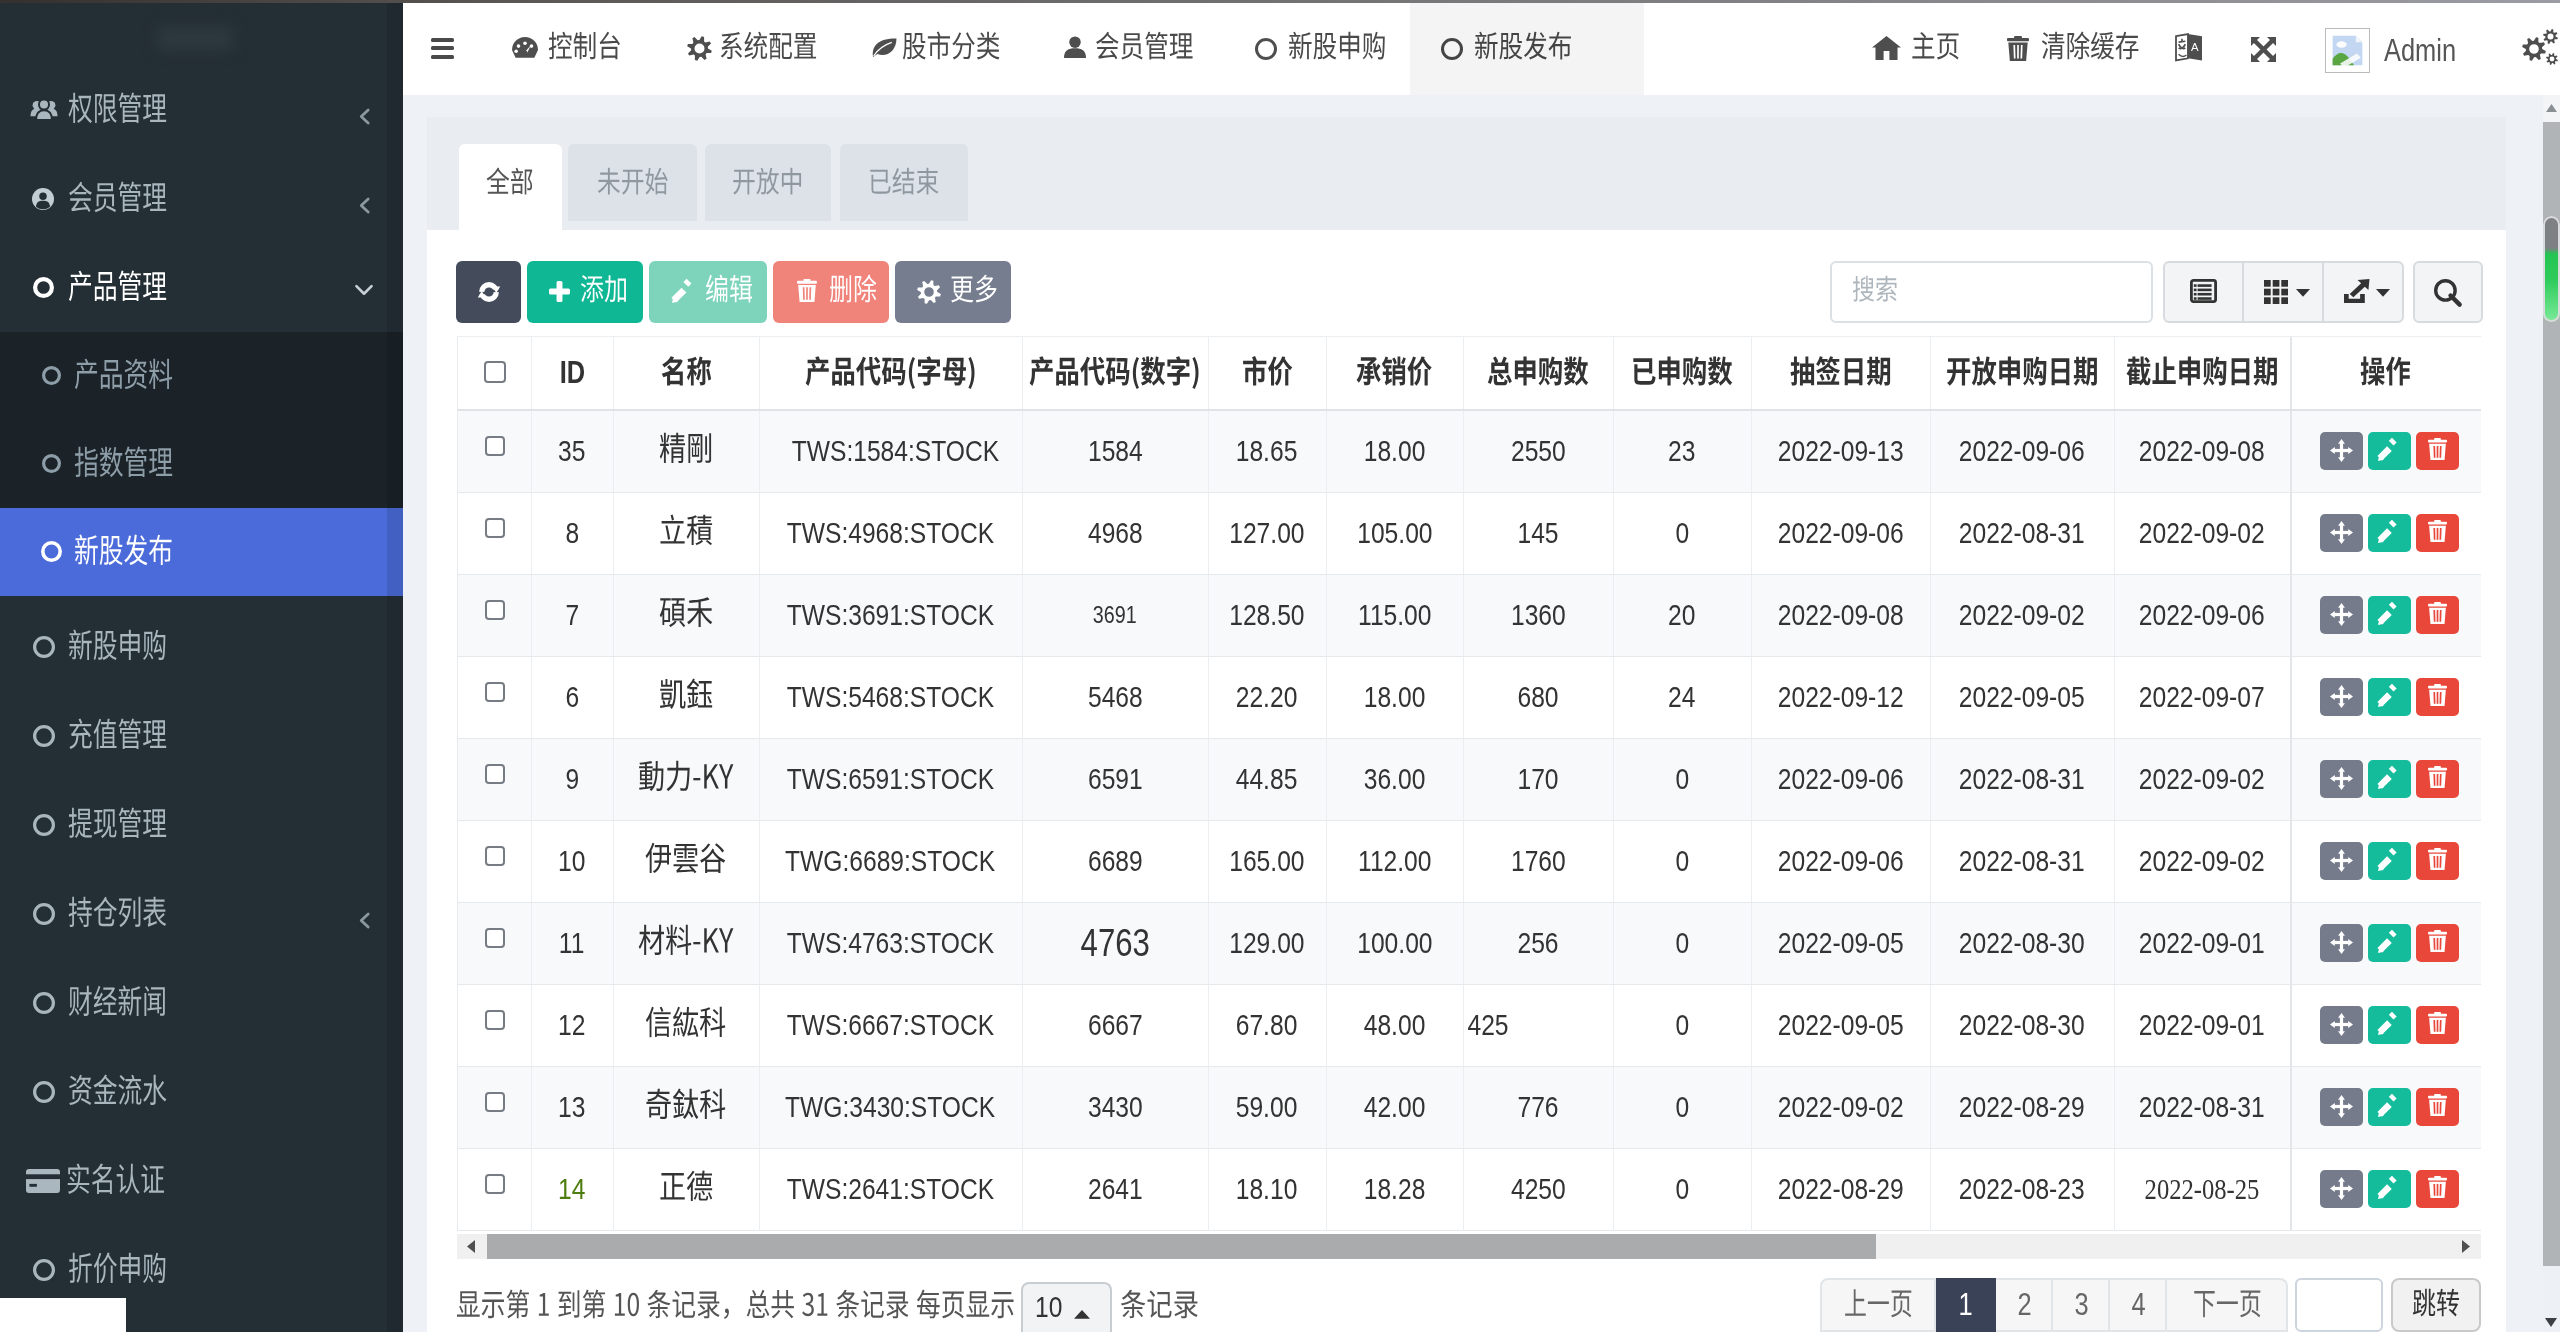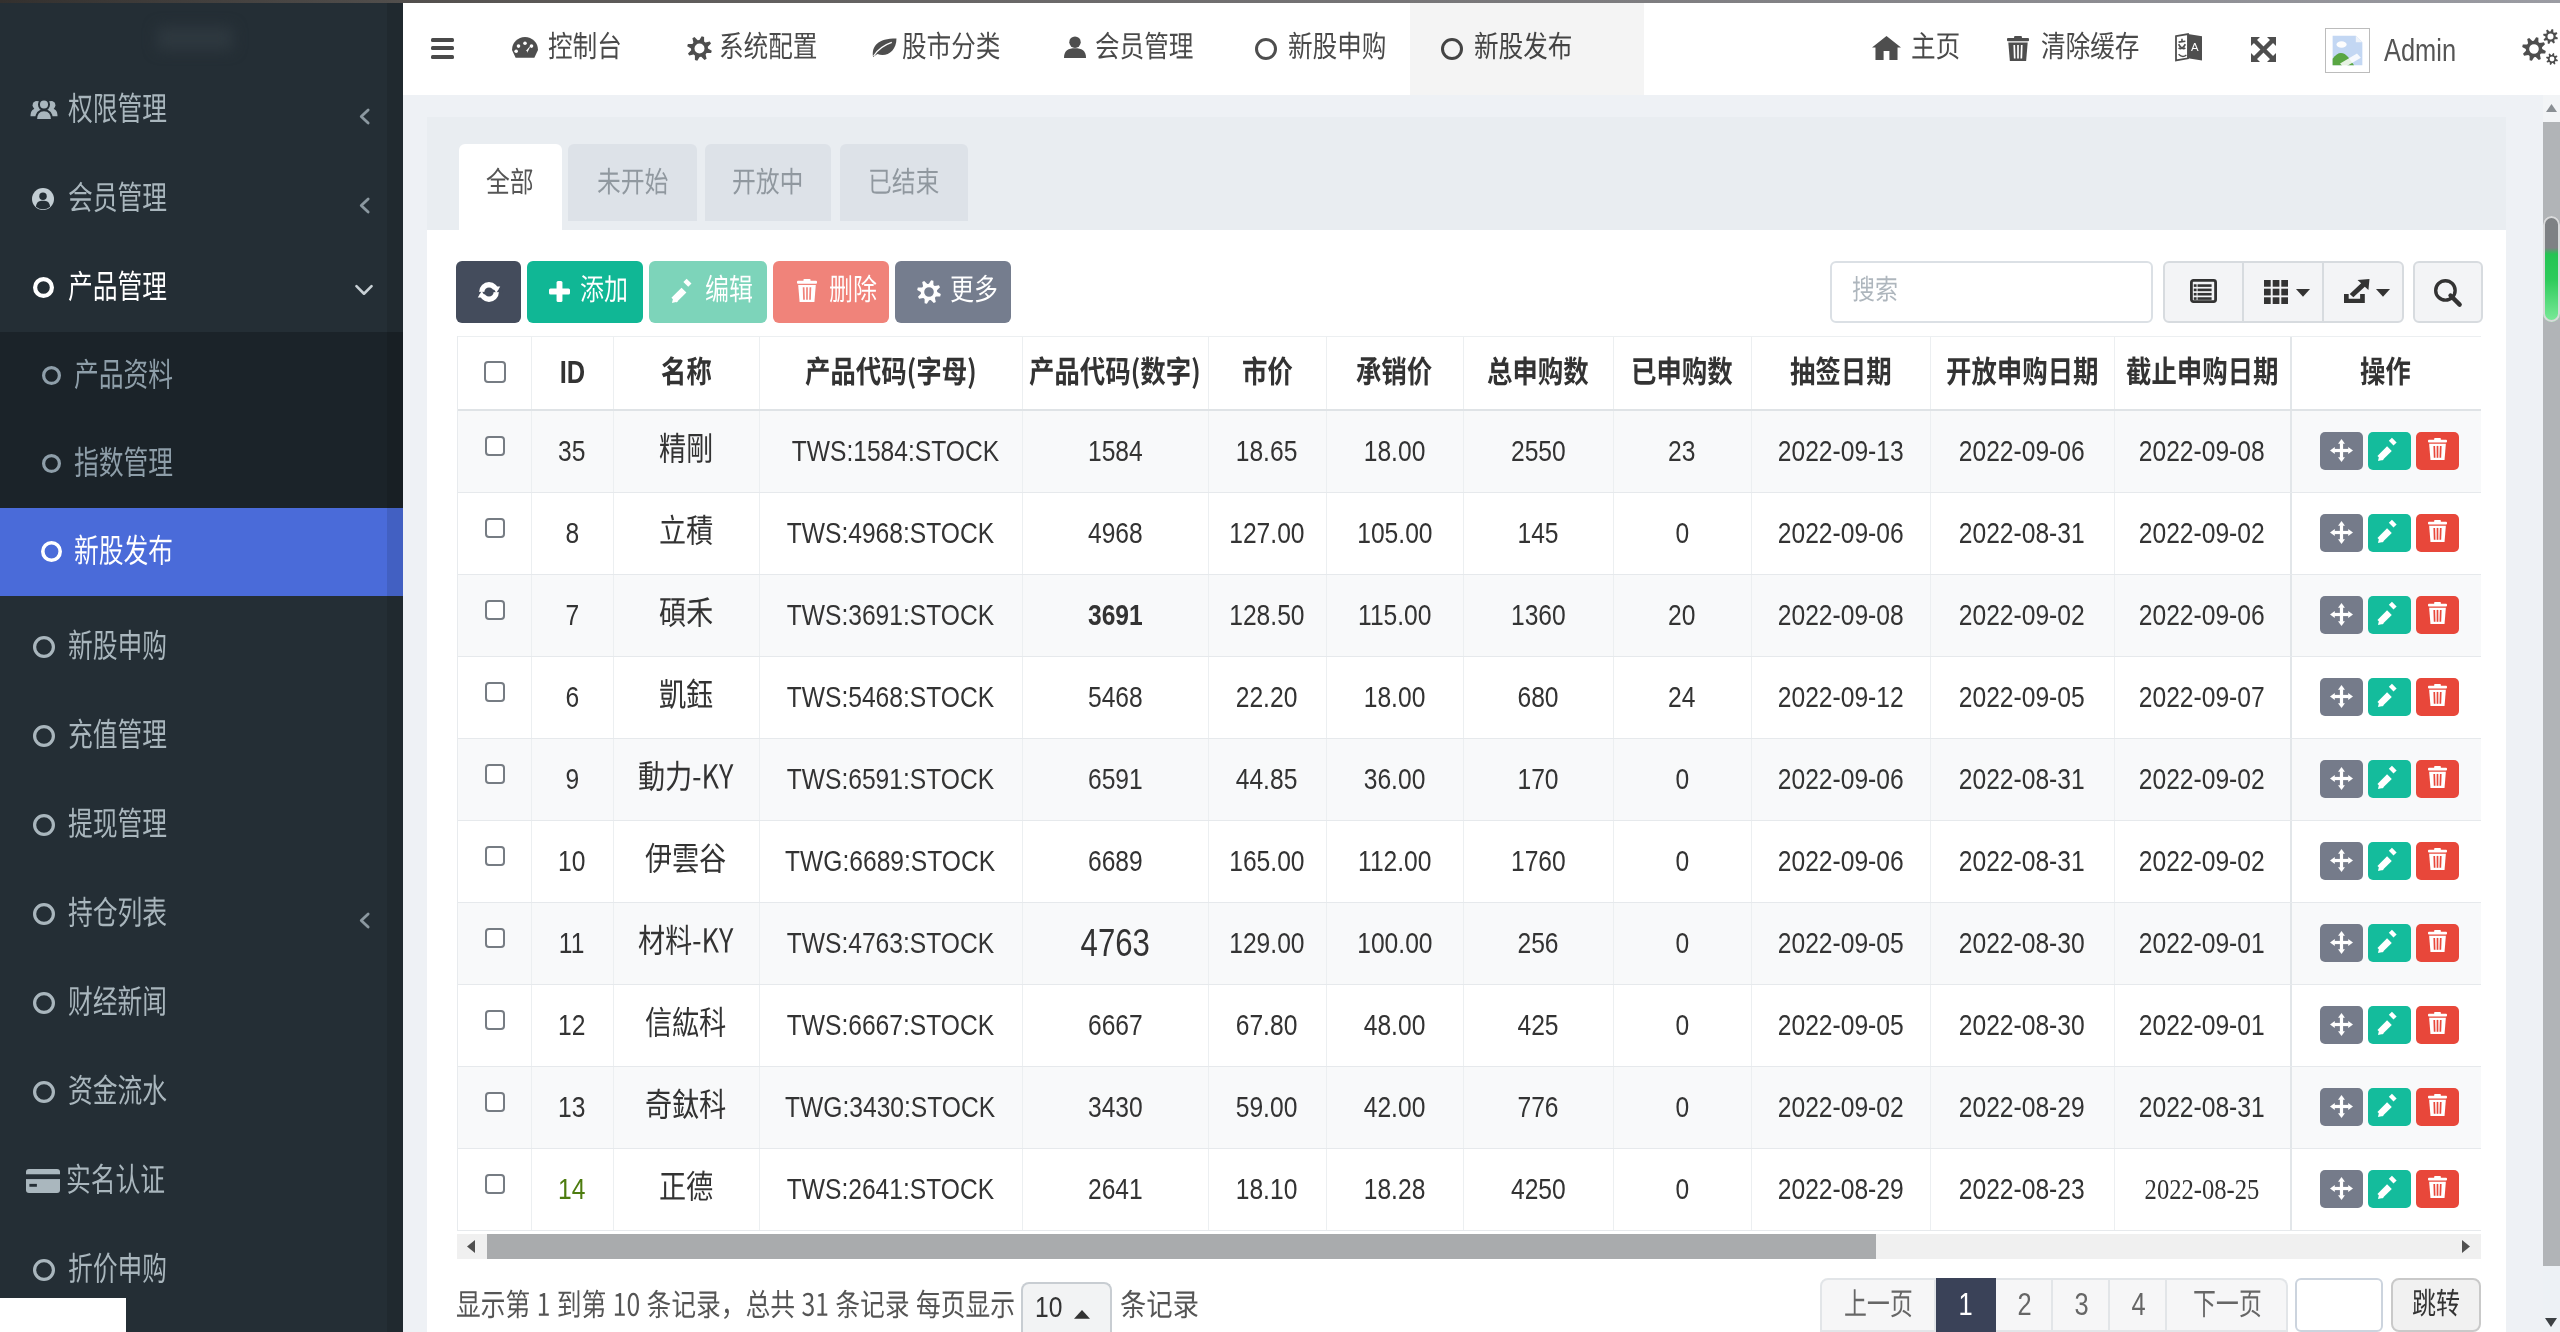--- a/index.html
+++ b/index.html
@@ -582,21 +582,21 @@
 <line x1="9.5" y1="7.92" x2="9.5" y2="19.8" stroke="#e8473a" stroke-width="1.7"></line>
 <line x1="12.73" y1="7.92" x2="12.35" y2="19.8" stroke="#e8473a" stroke-width="1.7"></line>
     </svg></div>
 <div style="position:absolute;left:485px;top:600px;width:20px;height:20px;background:#fff;border:2px solid #767c83;border-radius:4px"></div>
 <div style="position:absolute;left:531px;top:574px;width:82px;height:82px;font-family:'Liberation Sans',sans-serif;font-size:30px;color:#333;font-weight:400;text-align:center;line-height:82px;white-space:nowrap"><span style="display:inline-block;transform:scaleX(0.82);transform-origin:center">7</span></div>
 <div style="position:absolute;left:659px;top:598px;width:54px;height:35px;line-height:0"><svg width="54" height="35" viewBox="0 0 54 35" style="overflow:visible" fill="#333">
       <use href="#g106" transform="translate(0.0 26.4) scale(0.0271 0.0330)"></use>
       <use href="#g107" transform="translate(27.1 26.4) scale(0.0271 0.0330)"></use>
     </svg></div>
 <div style="position:absolute;left:759px;top:574px;width:263px;height:82px;font-family:'Liberation Sans',sans-serif;font-size:30px;color:#333;font-weight:400;text-align:center;line-height:82px;white-space:nowrap"><span style="display:inline-block;transform:scaleX(0.82);transform-origin:center">TWS:3691:STOCK</span></div>
-<div style="position:absolute;left:1022px;top:574px;width:186px;height:82px;font-family:'Liberation Sans',sans-serif;font-size:30px;color:#333;font-weight:700;text-align:center;line-height:82px;white-space:nowrap"><span style="display:inline-block;transform:scaleX(0.82);transform-origin:center">3691</span></div>
+<div style="position:absolute;left:1022px;top:574px;width:186px;height:82px;font-family:'Liberation Sans',sans-serif;font-size:24px;color:#333;font-weight:400;text-align:center;line-height:82px;white-space:nowrap"><span style="display:inline-block;transform:scaleX(0.82);transform-origin:center">3691</span></div>
 <div style="position:absolute;left:1208px;top:574px;width:118px;height:82px;font-family:'Liberation Sans',sans-serif;font-size:30px;color:#333;font-weight:400;text-align:center;line-height:82px;white-space:nowrap"><span style="display:inline-block;transform:scaleX(0.82);transform-origin:center">128.50</span></div>
 <div style="position:absolute;left:1326px;top:574px;width:137px;height:82px;font-family:'Liberation Sans',sans-serif;font-size:30px;color:#333;font-weight:400;text-align:center;line-height:82px;white-space:nowrap"><span style="display:inline-block;transform:scaleX(0.82);transform-origin:center">115.00</span></div>
 <div style="position:absolute;left:1463px;top:574px;width:150px;height:82px;font-family:'Liberation Sans',sans-serif;font-size:30px;color:#333;font-weight:400;text-align:center;line-height:82px;white-space:nowrap"><span style="display:inline-block;transform:scaleX(0.82);transform-origin:center">1360</span></div>
 <div style="position:absolute;left:1613px;top:574px;width:138px;height:82px;font-family:'Liberation Sans',sans-serif;font-size:30px;color:#333;font-weight:400;text-align:center;line-height:82px;white-space:nowrap"><span style="display:inline-block;transform:scaleX(0.82);transform-origin:center">20</span></div>
 <div style="position:absolute;left:1751px;top:574px;width:179px;height:82px;font-family:'Liberation Sans',sans-serif;font-size:30px;color:#333;font-weight:400;text-align:center;line-height:82px;white-space:nowrap"><span style="display:inline-block;transform:scaleX(0.82);transform-origin:center">2022-09-08</span></div>
 <div style="position:absolute;left:1930px;top:574px;width:184px;height:82px;font-family:'Liberation Sans',sans-serif;font-size:30px;color:#333;font-weight:400;text-align:center;line-height:82px;white-space:nowrap"><span style="display:inline-block;transform:scaleX(0.82);transform-origin:center">2022-09-02</span></div>
 <div style="position:absolute;left:2114px;top:574px;width:176px;height:82px;font-family:'Liberation Sans',sans-serif;font-size:30px;color:#333;font-weight:400;text-align:center;line-height:82px;white-space:nowrap"><span style="display:inline-block;transform:scaleX(0.82);transform-origin:center">2022-09-06</span></div>
 <div style="position:absolute;left:2320px;top:596px;width:43px;height:38px;background:#757b8a;border-radius:5px"></div>
 <div style="position:absolute;left:2330px;top:603px;line-height:0"><svg width="23" height="23" viewBox="0 0 23 23" style="overflow:visible;">
       <rect x="9.89" y="4.14" width="3.22" height="14.72" fill="#fff"></rect>
@@ -788,21 +788,21 @@
 <div style="position:absolute;left:531px;top:984px;width:82px;height:82px;font-family:'Liberation Sans',sans-serif;font-size:30px;color:#333;font-weight:400;text-align:center;line-height:82px;white-space:nowrap"><span style="display:inline-block;transform:scaleX(0.82);transform-origin:center">12</span></div>
 <div style="position:absolute;left:645px;top:1008px;width:81px;height:35px;line-height:0"><svg width="81" height="35" viewBox="0 0 81 35" style="overflow:visible" fill="#333">
       <use href="#g119" transform="translate(0.0 26.4) scale(0.0271 0.0330)"></use>
       <use href="#g120" transform="translate(27.1 26.4) scale(0.0271 0.0330)"></use>
       <use href="#g121" transform="translate(54.1 26.4) scale(0.0271 0.0330)"></use>
     </svg></div>
 <div style="position:absolute;left:759px;top:984px;width:263px;height:82px;font-family:'Liberation Sans',sans-serif;font-size:30px;color:#333;font-weight:400;text-align:center;line-height:82px;white-space:nowrap"><span style="display:inline-block;transform:scaleX(0.82);transform-origin:center">TWS:6667:STOCK</span></div>
 <div style="position:absolute;left:1022px;top:984px;width:186px;height:82px;font-family:'Liberation Sans',sans-serif;font-size:30px;color:#333;font-weight:400;text-align:center;line-height:82px;white-space:nowrap"><span style="display:inline-block;transform:scaleX(0.82);transform-origin:center">6667</span></div>
 <div style="position:absolute;left:1208px;top:984px;width:118px;height:82px;font-family:'Liberation Sans',sans-serif;font-size:30px;color:#333;font-weight:400;text-align:center;line-height:82px;white-space:nowrap"><span style="display:inline-block;transform:scaleX(0.82);transform-origin:center">67.80</span></div>
 <div style="position:absolute;left:1326px;top:984px;width:137px;height:82px;font-family:'Liberation Sans',sans-serif;font-size:30px;color:#333;font-weight:400;text-align:center;line-height:82px;white-space:nowrap"><span style="display:inline-block;transform:scaleX(0.82);transform-origin:center">48.00</span></div>
-<div style="position:absolute;left:1463px;top:984px;width:150px;height:82px;font-family:'Liberation Sans',sans-serif;font-size:30px;color:#333;font-weight:400;text-align:center;line-height:82px;white-space:nowrap"><span style="display:inline-block;transform:scaleX(0.82);transform-origin:center">425</span></div>
+<div style="position:absolute;left:1463px;top:984px;width:150px;height:82px;font-family:'Liberation Sans',sans-serif;font-size:30px;color:#333;font-weight:400;line-height:82px;white-space:nowrap"><span style="display:inline-block;transform:scaleX(0.82);transform-origin:center">425</span></div>
 <div style="position:absolute;left:1613px;top:984px;width:138px;height:82px;font-family:'Liberation Sans',sans-serif;font-size:30px;color:#333;font-weight:400;text-align:center;line-height:82px;white-space:nowrap"><span style="display:inline-block;transform:scaleX(0.82);transform-origin:center">0</span></div>
 <div style="position:absolute;left:1751px;top:984px;width:179px;height:82px;font-family:'Liberation Sans',sans-serif;font-size:30px;color:#333;font-weight:400;text-align:center;line-height:82px;white-space:nowrap"><span style="display:inline-block;transform:scaleX(0.82);transform-origin:center">2022-09-05</span></div>
 <div style="position:absolute;left:1930px;top:984px;width:184px;height:82px;font-family:'Liberation Sans',sans-serif;font-size:30px;color:#333;font-weight:400;text-align:center;line-height:82px;white-space:nowrap"><span style="display:inline-block;transform:scaleX(0.82);transform-origin:center">2022-08-30</span></div>
 <div style="position:absolute;left:2114px;top:984px;width:176px;height:82px;font-family:'Liberation Sans',sans-serif;font-size:30px;color:#333;font-weight:400;text-align:center;line-height:82px;white-space:nowrap"><span style="display:inline-block;transform:scaleX(0.82);transform-origin:center">2022-09-01</span></div>
 <div style="position:absolute;left:2320px;top:1006px;width:43px;height:38px;background:#757b8a;border-radius:5px"></div>
 <div style="position:absolute;left:2330px;top:1013px;line-height:0"><svg width="23" height="23" viewBox="0 0 23 23" style="overflow:visible;">
       <rect x="9.89" y="4.14" width="3.22" height="14.72" fill="#fff"></rect>
       <rect x="4.14" y="9.89" width="14.72" height="3.22" fill="#fff"></rect>
       <path d="M11.5 0 L8.05 4.829999999999999 L14.95 4.829999999999999 Z" fill="#fff"></path>
       <path d="M11.5 23 L8.05 18.17 L14.95 18.17 Z" fill="#fff"></path>

